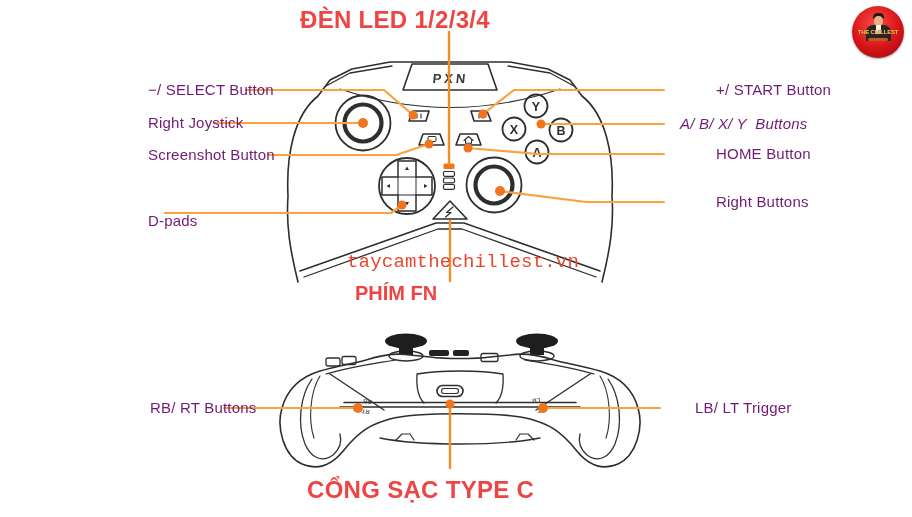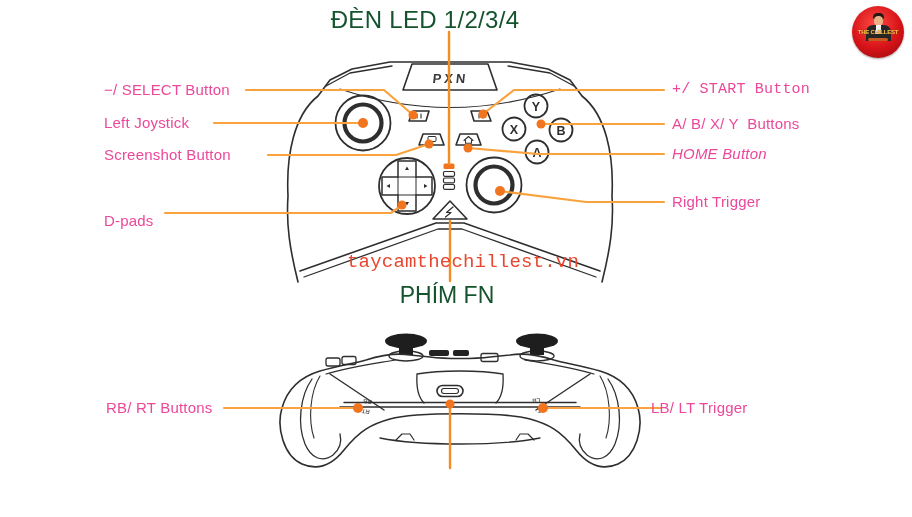--- a/index.html
+++ b/index.html
@@ -2,27 +2,27 @@
 <html><head>
 <meta charset="utf-8">
 <style>
   html,body{margin:0;padding:0;background:#fff;}
   .canvas{
     position:relative;width:912px;height:517px;background:#ffffff;overflow:hidden;
     font-family:"Liberation Sans",sans-serif;
   }
   .diagram-svg{position:absolute;left:0;top:0;}
   .lbl{
-    position:absolute;font-size:15px;color:#ec4899;white-space:pre;letter-spacing:.2px;
+    position:absolute;font-size:15px;color:#701a75;white-space:pre;letter-spacing:.2px;margin-left:44px;
   }
   .title{
-    position:absolute;font-weight:400;color:#14532d;text-align:center;white-space:nowrap;
+    position:absolute;font-weight:700;color:#ef4444;white-space:nowrap;
   }
   .title-top{left:300px;top:6px;width:250px;font-size:24px;letter-spacing:.3px;}
-  .title-fn{left:347px;top:282px;width:200px;font-size:23px;}
+  .title-fn{left:355px;top:282px;width:200px;font-size:20px;}
   .title-typec{left:307px;top:476px;width:290px;font-size:24px;letter-spacing:.3px;}
   .watermark{
     position:absolute;left:347px;top:251px;width:210px;text-align:center;
     font-size:19px;color:#e8472f;letter-spacing:.2px;font-family:Liberation Mono, monospace;
   }
   .badge{
     position:absolute;left:852px;top:6px;width:52px;height:52px;border-radius:50%;
     background:radial-gradient(circle at 45% 35%, #ff4a44 0%, #d61318 55%, #8f0b10 100%);
     box-shadow:0 1px 2px rgba(0,0,0,.35);overflow:hidden;
   }
@@ -197,34 +197,35 @@
       <circle cx="500" cy="191" r="5"></circle>
       <circle cx="358" cy="408" r="5"></circle>
       <circle cx="543" cy="408" r="5"></circle>
       <circle cx="450" cy="404" r="4.5"></circle>
     </g>
   </svg>
 
   <div class="title title-top">ĐÈN LED 1/2/3/4</div>
 
   <div class="lbl" style="left:104px;top:81px;">−/ SELECT Button</div>
-  <div class="lbl" style="left:104px;top:114px;">Left Joystick</div>
+  <div class="lbl" style="left:104px;top:114px;">Right Joystick</div>
   <div class="lbl" style="left:104px;top:146px;">Screenshot Button</div>
   <div class="lbl" style="left:104px;top:212px;">D-pads</div>
 
-  <div class="lbl" style="left:672px;top:81px;font-family:Liberation Mono, monospace;">+/ START Button</div>
-  <div class="lbl" style="left:672px;top:115px;">A/ B/ X/ Y  Buttons</div>
-  <div class="lbl" style="left:672px;top:145px;font-style:italic;">HOME Button</div>
-  <div class="lbl" style="left:672px;top:193px;">Right Trigger</div>
+  <div class="lbl" style="left:672px;top:81px;">+/ START Button</div>
+  <div class="lbl" style="left:636px;top:115px;font-style:italic;">A/ B/ X/ Y  Buttons</div>
+  <div class="lbl" style="left:672px;top:145px;">HOME Button</div>
+  <div class="lbl" style="left:672px;top:193px;">Right Buttons</div>
 
   <div class="lbl" style="left:106px;top:399px;">RB/ RT Buttons</div>
   <div class="lbl" style="left:651px;top:399px;">LB/ LT Trigger</div>
 
   <div class="watermark">taycamthechillest.vn</div>
   <div class="title title-fn">PHÍM FN</div>
+  <div class="title title-typec">CỔNG SẠC TYPE C</div>
 
   <div class="badge">
     <div class="hair"></div>
     <div class="head"></div>
     <div class="suit"></div>
     <div class="shirt"></div>
     <div class="banner">THE CHILLEST</div>
     <div class="sub"></div>
   </div>
 

